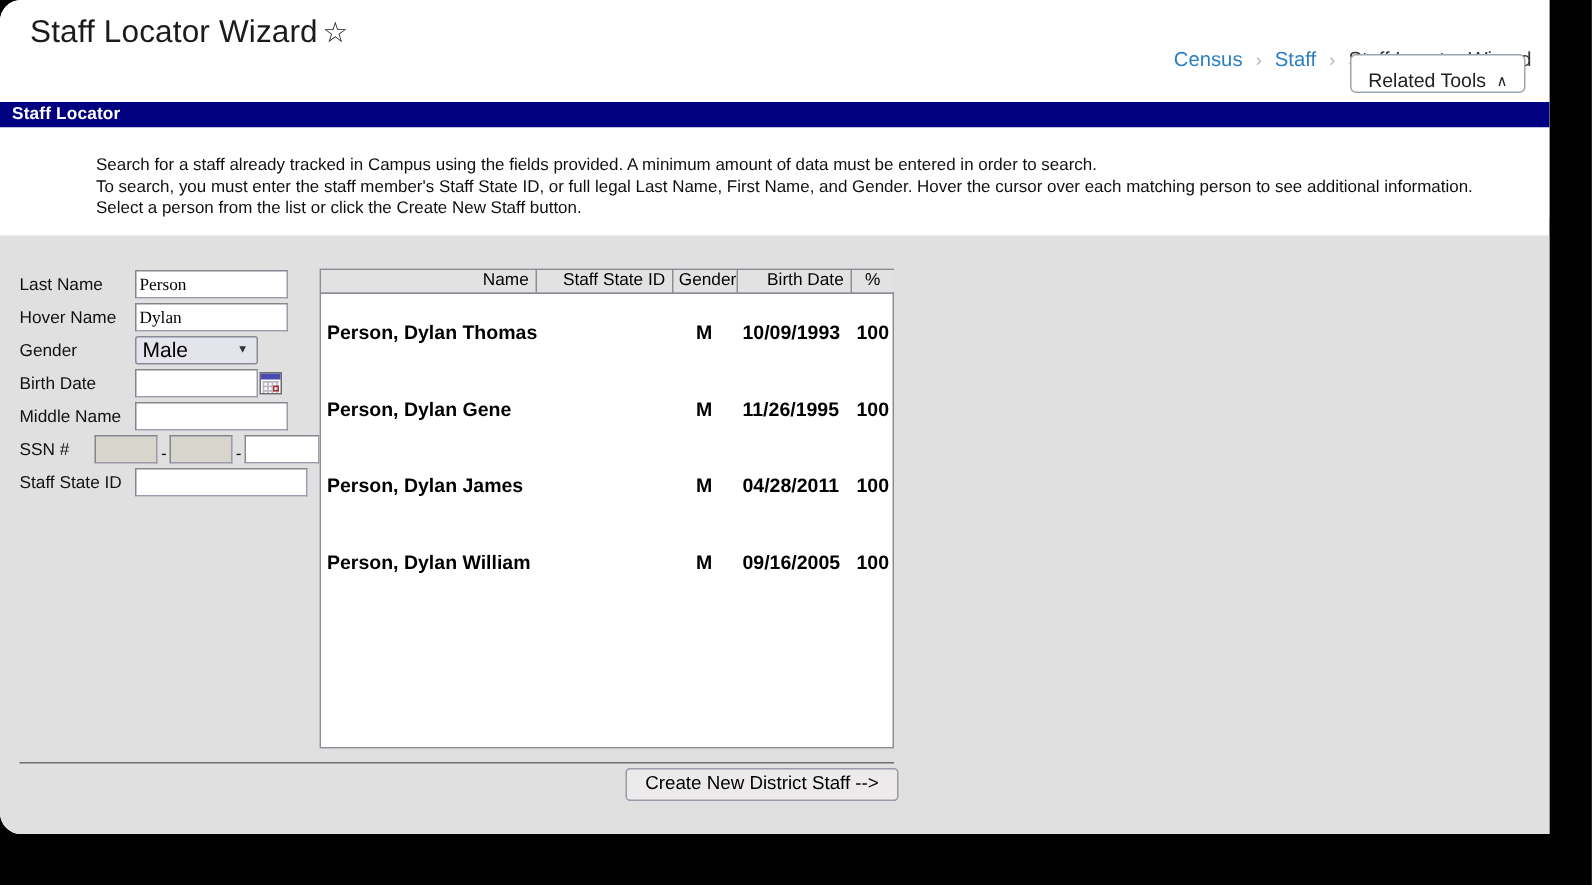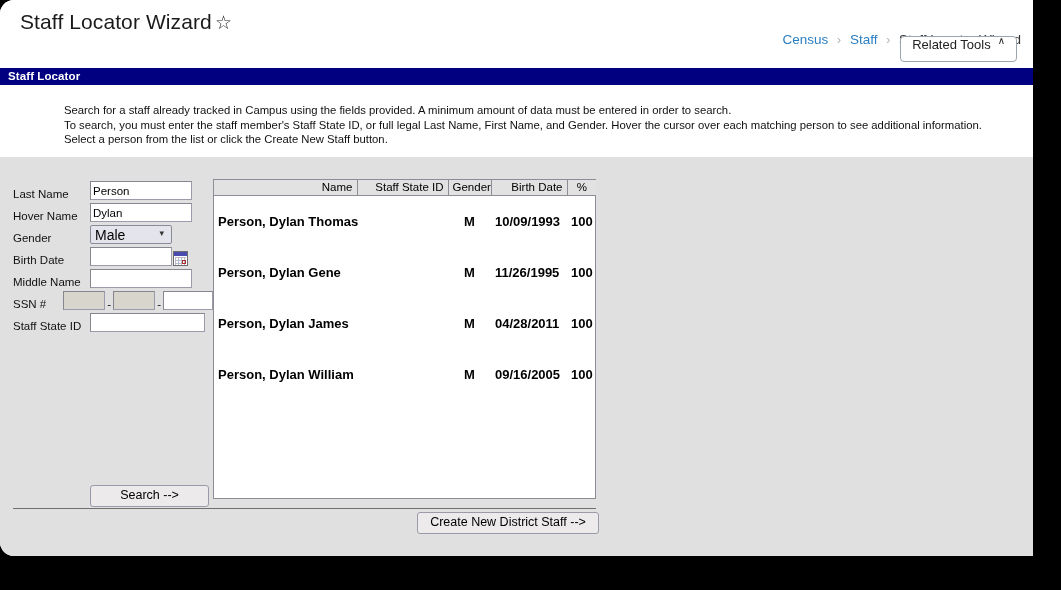--- a/index.html
+++ b/index.html
@@ -85,21 +85,21 @@
     right: 16px;
     top: 36px;
     height: 24px;
     padding: 0 11px;
     background: #ffffff;
     border: 1px solid #9aa5ad;
     border-radius: 4px;
     font-size: 13px;
     color: #222222;
     display: flex;
-    align-items: flex-start;
+    align-items: flex-end;
     gap: 7px;
     cursor: pointer;
     font-family: "Liberation Sans", sans-serif;
   }
   #related-tools-button .chev {
     font-size: 10px;
     line-height: 1;
     transform: translateY(-1px);
   }
 
@@ -152,39 +152,39 @@
   
   #search-form {
     position: absolute;
     left: 13px;
     top: 22px;
     width: 200px;
   }
 
   .form-row {
     display: flex;
-    align-items: flex-end;
+    align-items: center;
     height: 21px;
     margin-bottom: 1px;
   }
   .form-label {
     width: 77px;
     font-size: 11.5px;
     color: #111111;
     white-space: nowrap;
   }
 
   .txt-input {
     height: 15px;
     border: 1px solid #9b9bab;
     border-top-color: #86868f;
     border-left-color: #86868f;
     background: #ffffff;
     font-size: 11.5px;
-    font-family: Liberation Sans, sans-serif;
+    font-family: Liberation Serif, serif;
     color: #000000;
     padding: 1px 2px;
     box-sizing: content-box;
     outline: none;
   }
   .w-lastname  { width: 96px; }
   .w-firstname { width: 96px; }
   .w-middle    { width: 96px; }
   .w-staffid   { width: 109px; }
   .w-birthdate { width: 76px; }
@@ -457,21 +457,20 @@
             <input class="ssn-seg ssn-open" type="text" value="" style="">
           </span>
         </div>
 
         <div class="form-row">
           <span class="form-label">Staff State ID</span>
           <input class="txt-input w-staffid" type="text" value="" style="">
         </div>
       </div>
 
-      <div id="search-button" class="btn-3d">Search --&gt;</div>
 
       <div id="results-panel">
         <table id="results-table">
           <thead>
             <tr>
               <th class="col-name">Name</th>
               <th class="col-stateid">Staff State ID</th>
               <th class="col-gender">Gender</th>
               <th class="col-birth">Birth Date</th>
               <th class="col-pct c-pct">%</th>

